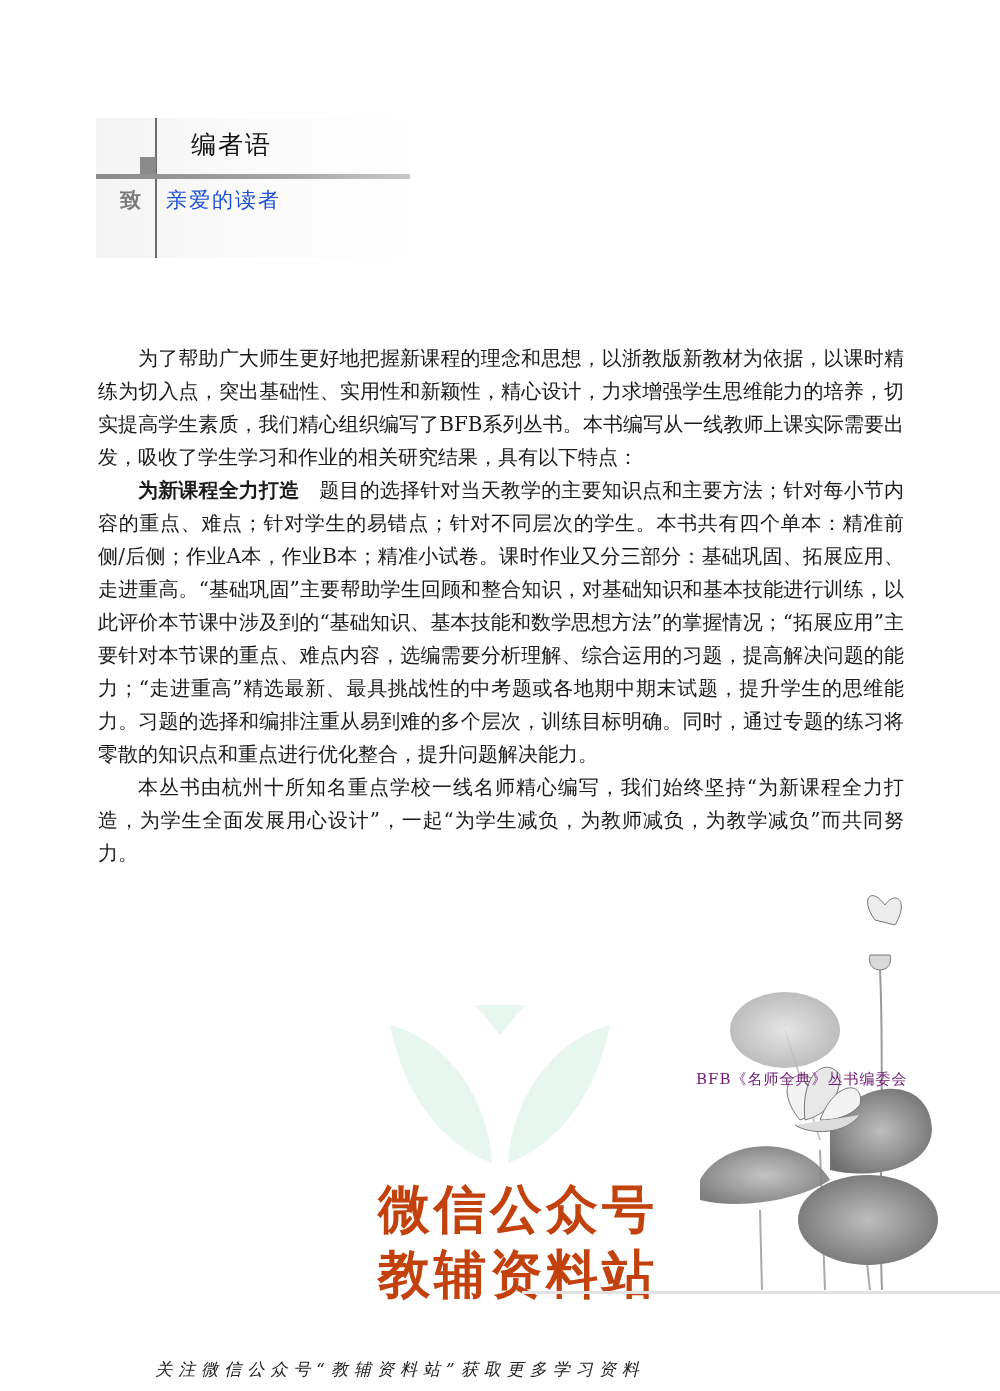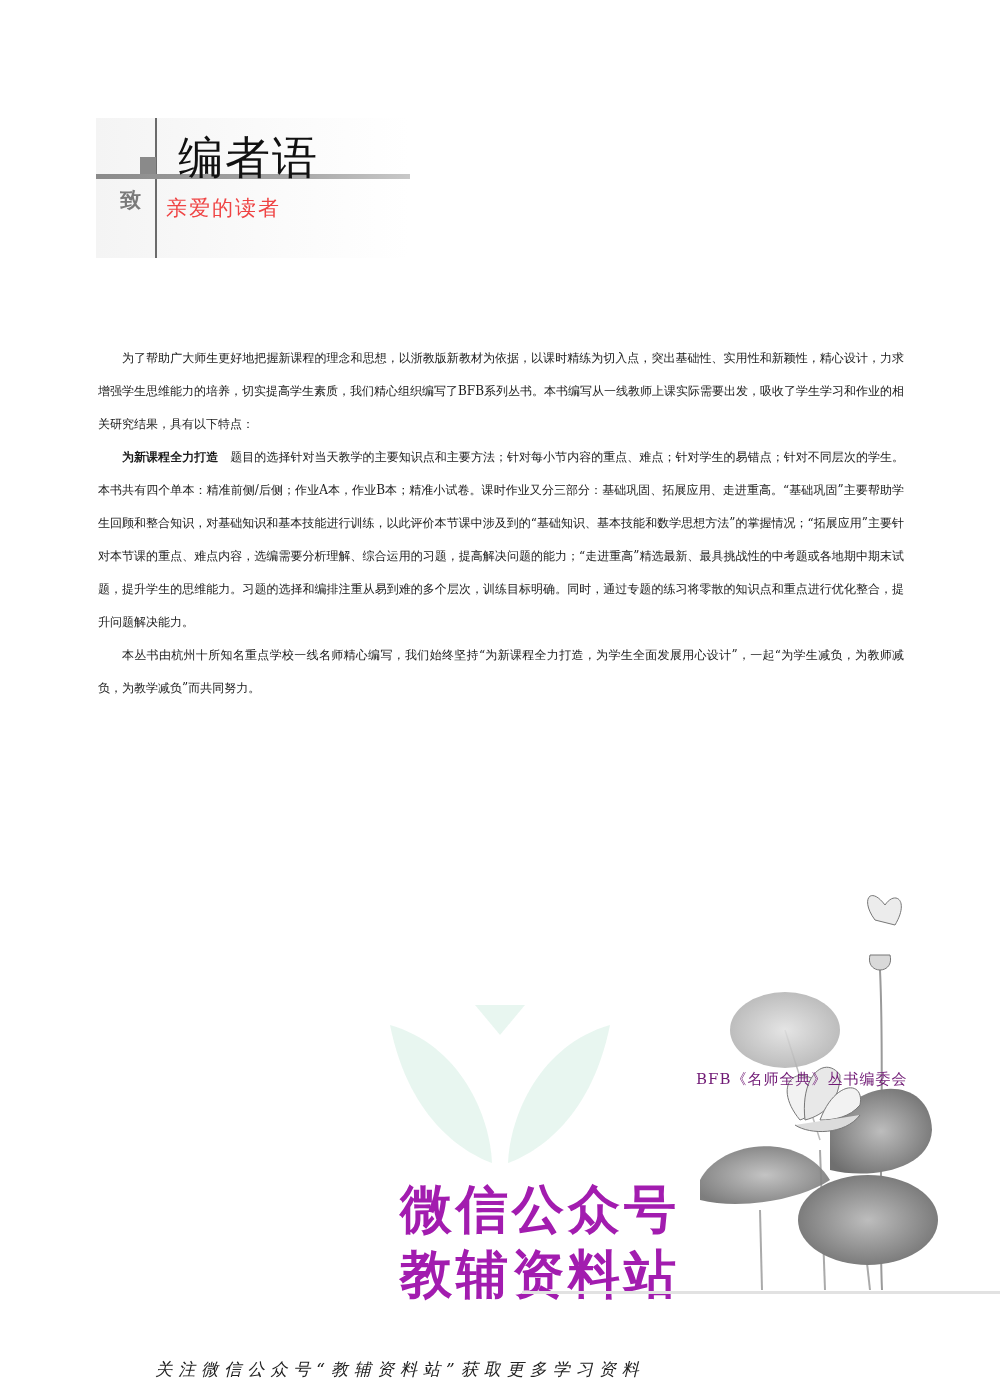--- a/index.html
+++ b/index.html
@@ -6,38 +6,38 @@
   body { width: 1000px; height: 1391px; position: relative; overflow: hidden;
          font-family: "DejaVu Serif", "Liberation Serif", serif; color: #1a1a1a; }
 
   
   .header-bg { position: absolute; left: 96px; top: 118px; width: 314px; height: 140px;
                background: linear-gradient(90deg, #f4f4f4 0%, #fbfbfb 60%, #ffffff 100%); }
   .header-vline { position: absolute; left: 155px; top: 118px; width: 2px; height: 140px; background: #6b6b6b; }
   .header-square { position: absolute; left: 140px; top: 157px; width: 16px; height: 18px; background: #8a8a8a; }
   .header-hline { position: absolute; left: 96px; top: 174px; width: 314px; height: 5px;
                   background: linear-gradient(90deg, #8a8a8a 0%, #a5a5a5 60%, #c8c8c8 100%); }
-  .header-title { position: absolute; left: 178px; top: 128px; font-size: 45px; letter-spacing: 2px;
+  .header-title { position: absolute; left: 191px; top: 128px; font-size: 25px; letter-spacing: 2px;
                   color: #111; font-family: "DejaVu Sans", "Liberation Sans", sans-serif; }
   .header-to { position: absolute; left: 120px; top: 186px; font-size: 21px; color: #7a7a7a;
                font-family: "DejaVu Sans", "Liberation Sans", sans-serif; font-weight: bold; }
-  .header-subtitle { position: absolute; left: 166px; top: 194px; font-size: 21px; color: #ef4444; letter-spacing: 2px;
+  .header-subtitle { position: absolute; left: 166px; top: 186px; font-size: 21px; color: #1d4ed8; letter-spacing: 2px;
                      font-family: Liberation Serif, serif; }
 
   
-  .body { position: absolute; left: 98px; top: 342px; width: 806px; font-size: 12px; line-height: 33px;
+  .body { position: absolute; left: 98px; top: 342px; width: 806px; font-size: 20px; line-height: 33px;
           text-align: justify; }
   .body p { margin: 0; text-indent: 2em; }
   .body .lead { font-weight: bold; font-family: "DejaVu Sans", "Liberation Sans", sans-serif; margin-right: 1em; }
 
   .signature { position: absolute; left: 696px; top: 1070px; font-size: 15px; color: #701a75; letter-spacing: 1px; }
 
   
   .wm-leaf { position: absolute; opacity: 0.55; }
-  .wm-text { position: absolute; left: 400px; font-size: 52px; font-weight: bold; color: #a21caf; letter-spacing: 4px;
+  .wm-text { position: absolute; left: 378px; font-size: 52px; font-weight: bold; color: #c2410c; letter-spacing: 4px;
              font-family: "DejaVu Sans", "Liberation Sans", sans-serif; }
 
   
   .bottom-rule { position: absolute; left: 522px; top: 1291px; width: 478px; height: 3px; background: #e2e2e2; }
 
   .footer { position: absolute; left: 0; width: 800px; top: 1358px; text-align: center; font-size: 17px;
             letter-spacing: 6px; color: #222; font-style: italic; font-family: "DejaVu Serif", serif; }
 
   .lotus { position: absolute; left: 700px; top: 880px; }
 </style>

